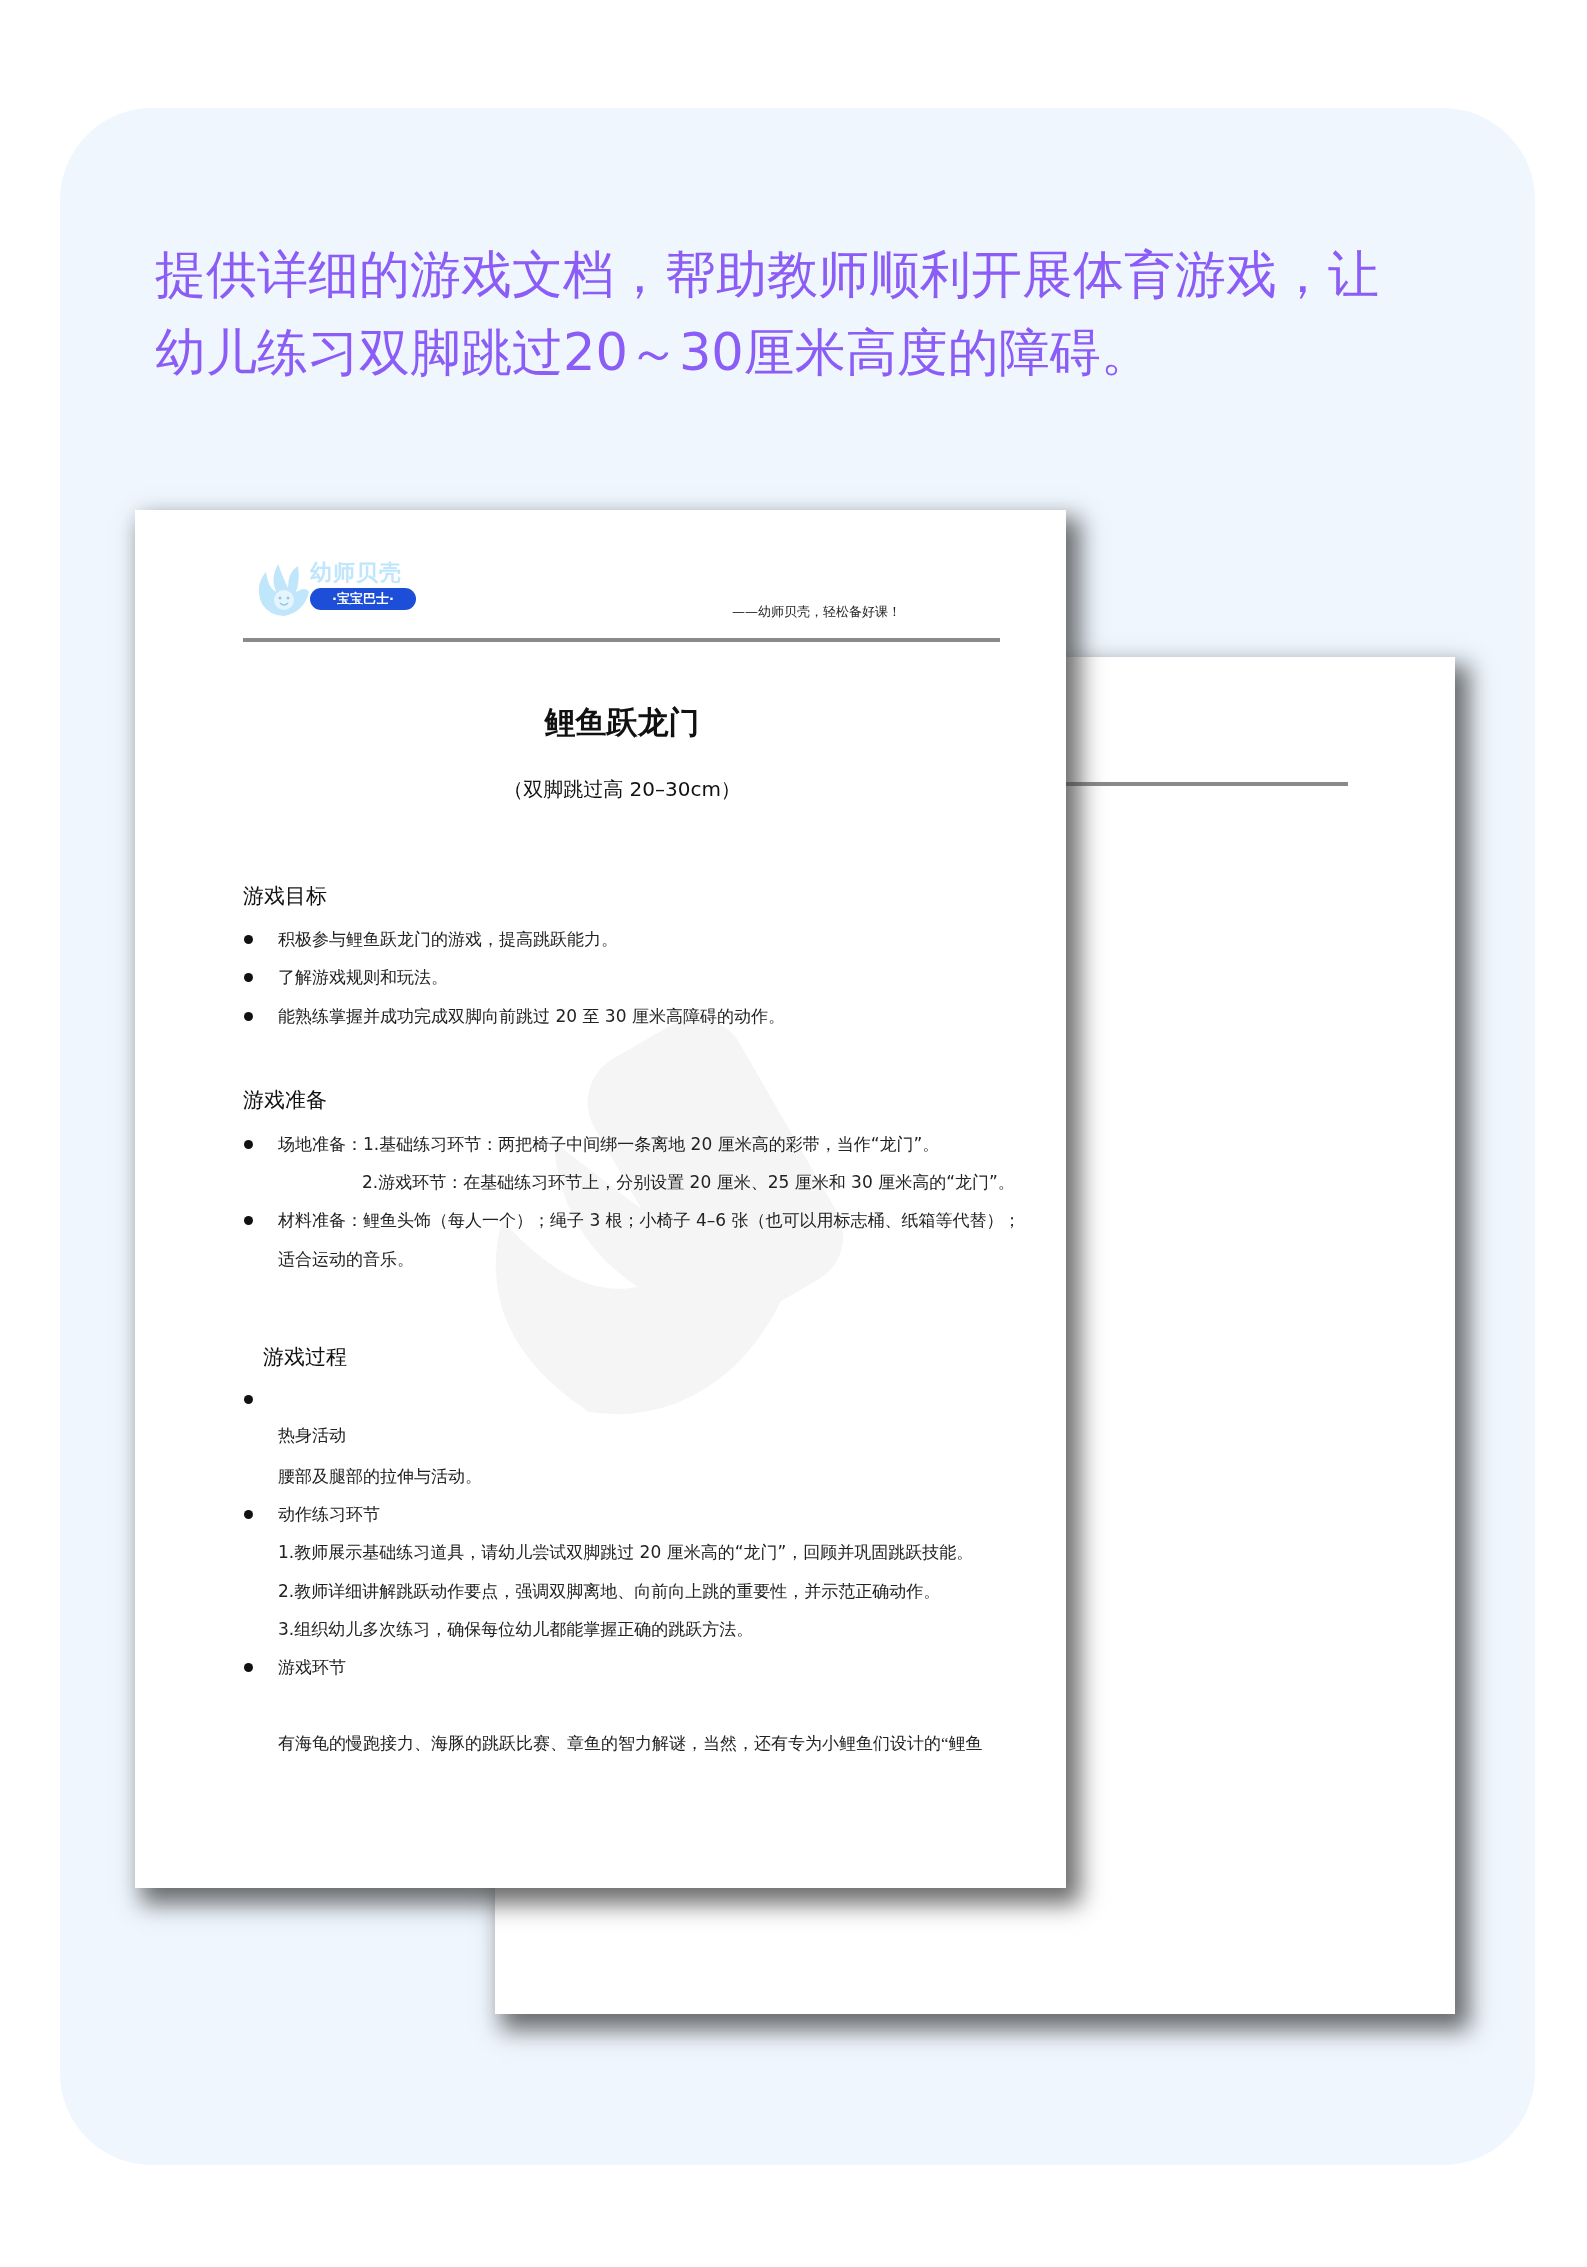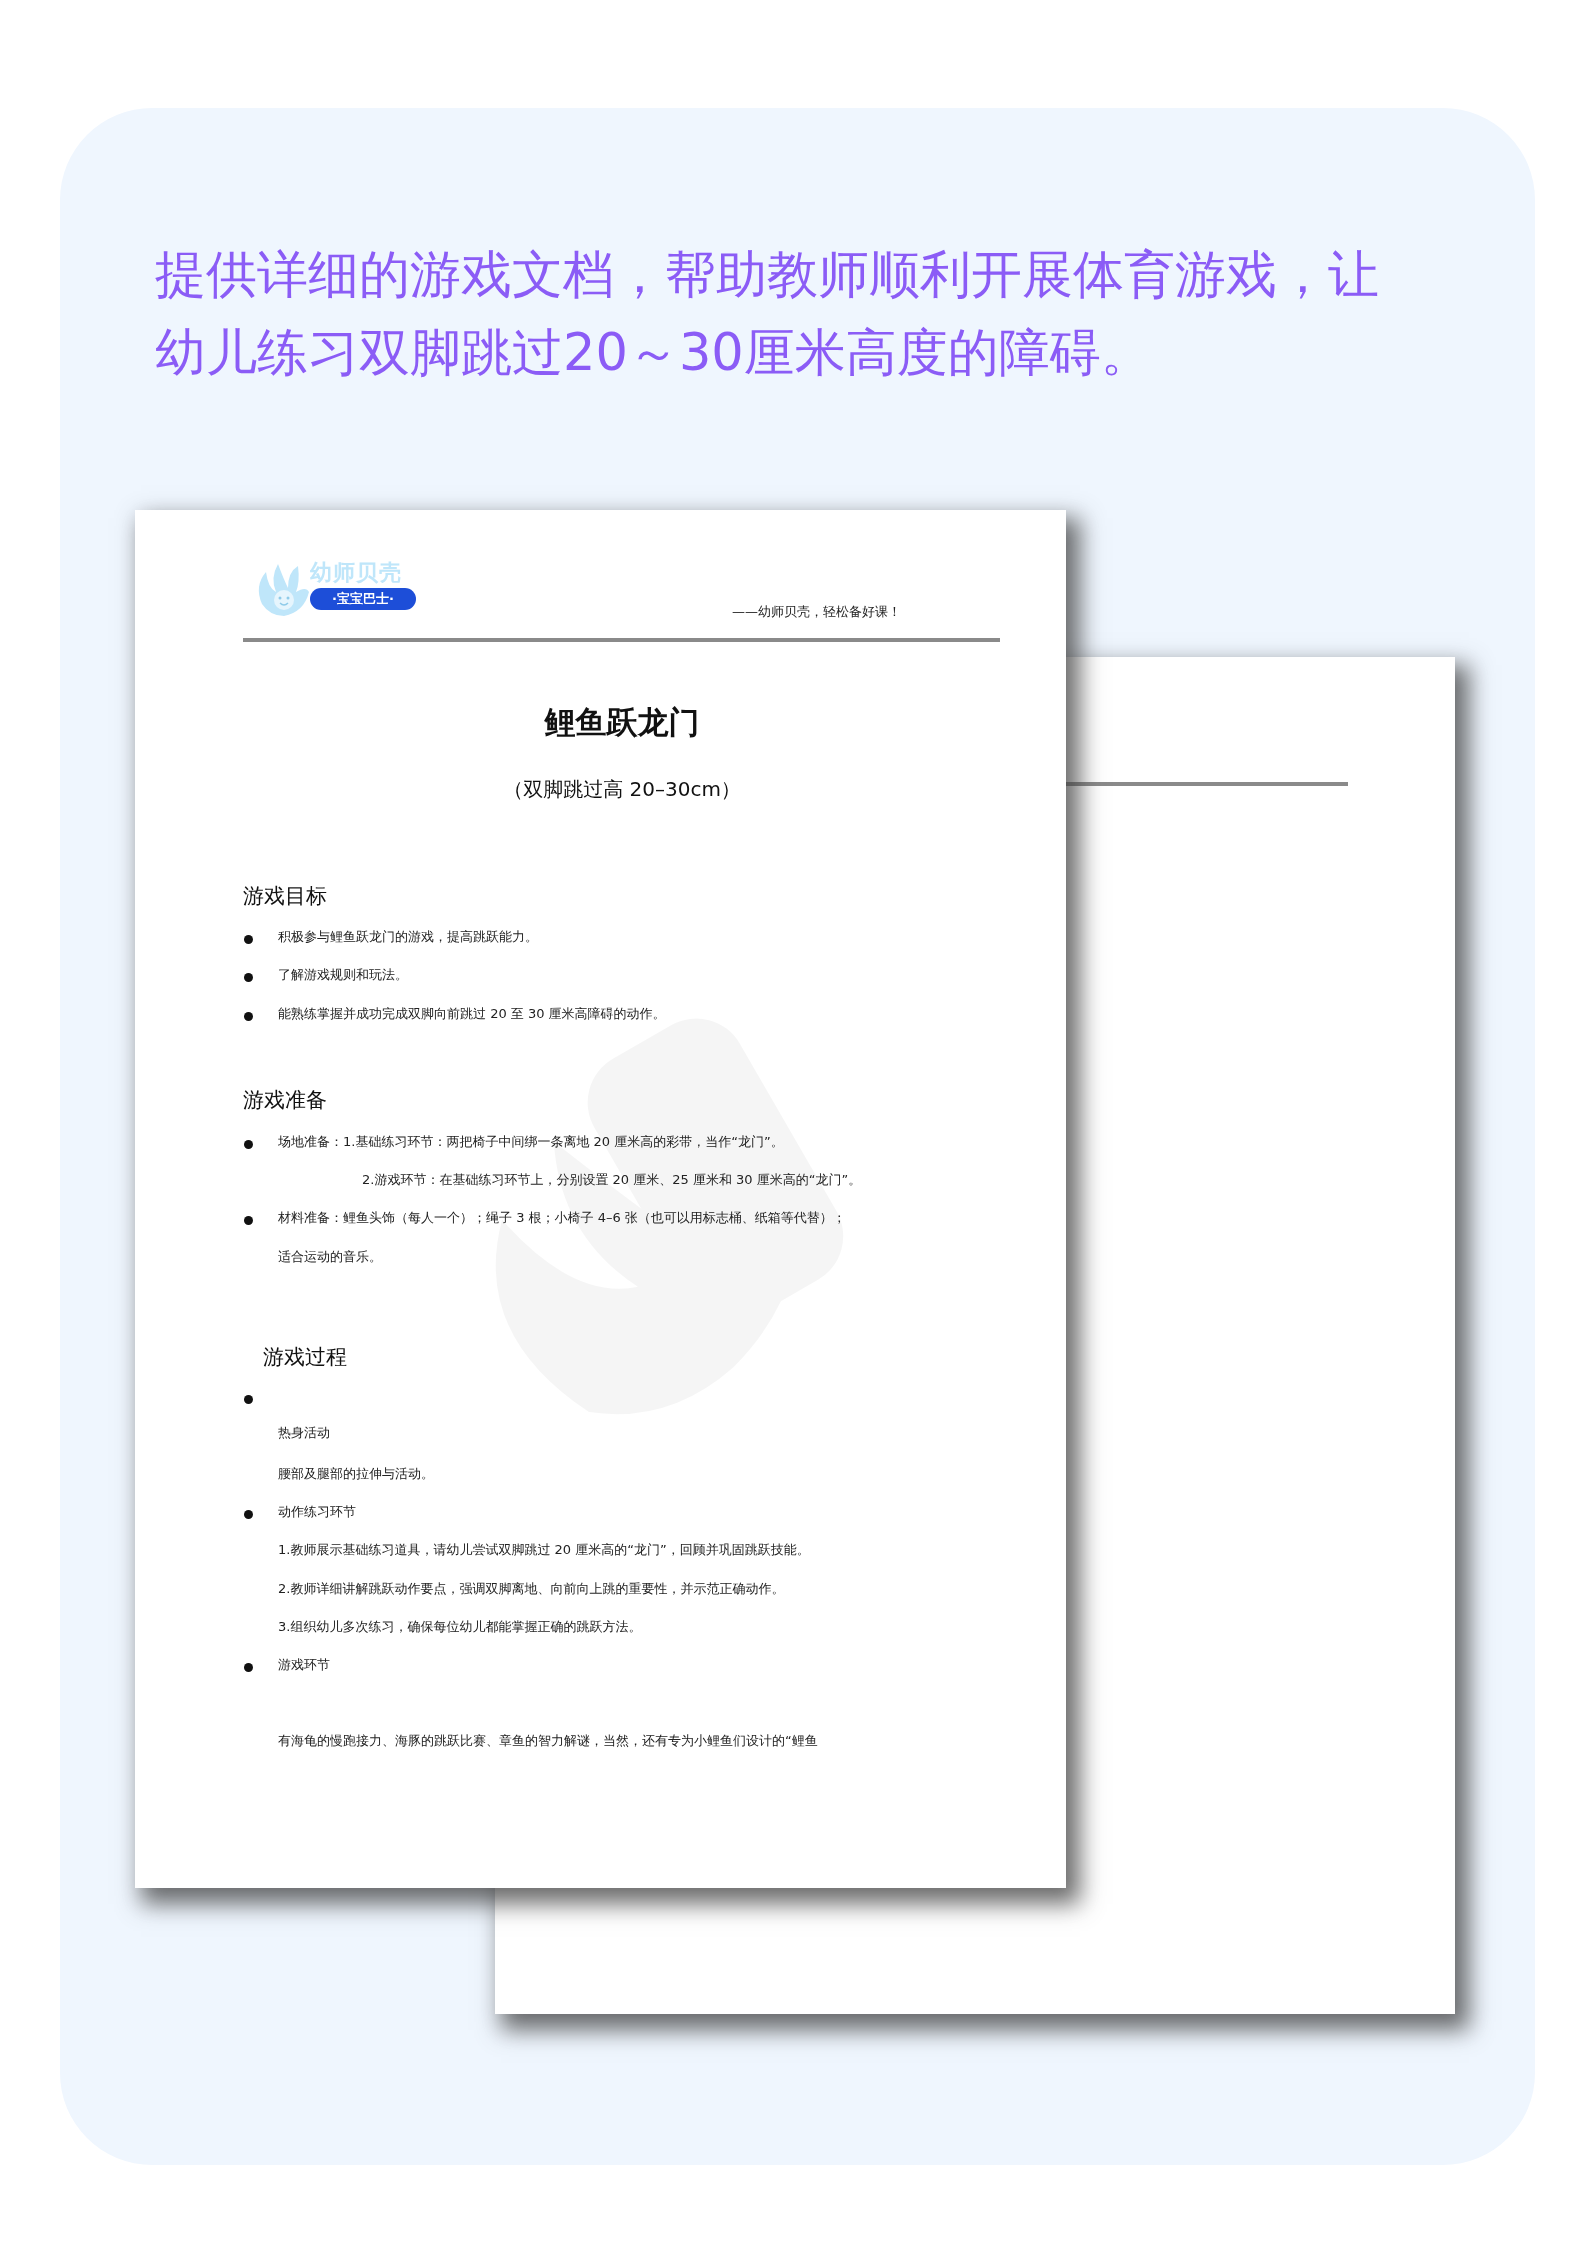--- a/index.html
+++ b/index.html
@@ -18,21 +18,21 @@
     }
     .headline div { white-space: nowrap; }
 
     .page {
       position: absolute; background: #ffffff; overflow: hidden;
       box-shadow: 10px 10px 0 0 rgba(90,90,90,0.0), 10px 12px 22px 4px rgba(60,60,60,0.75);
     }
     .page.back  { left: 495px; top: 657px; width: 960px; height: 1357px; }
     .page.front { left: 135px; top: 510px; width: 931px; height: 1378px; }
 
-    .doc-text { position: absolute; color: #222; white-space: nowrap; font-size: 13px; }
+    .doc-text { position: absolute; color: #222; white-space: nowrap; font-size: 17px; }
     .doc-h { position: absolute; color: #111; font-size: 21px; white-space: nowrap; }
     .bullet-dot {
       position: absolute; width: 9px; height: 9px; border-radius: 50%; background: #111;
     }
     .rule { position: absolute; height: 4px; background: #8a8a8a; }
 
     .logo { position: absolute; left: 123px; top: 48px; width: 170px; height: 60px; }
     .logo-text-top {
       position: absolute; left: 52px; top: 0; font-size: 22px; font-weight: bold;
       color: #bfe6fa; letter-spacing: 1px; white-space: nowrap;
@@ -117,14 +117,14 @@
   <div class="doc-text" style="left:143px; top:955px;">腰部及腿部的拉伸与活动。</div>
 
   <div class="bullet-dot" style="left:109px; top:1000px;"></div>
   <div class="doc-text" style="left:143px; top:993px;">动作练习环节</div>
   <div class="doc-text" style="left:143px; top:1031px;">1.教师展示基础练习道具，请幼儿尝试双脚跳过 20 厘米高的“龙门”，回顾并巩固跳跃技能。</div>
   <div class="doc-text" style="left:143px; top:1070px;">2.教师详细讲解跳跃动作要点，强调双脚离地、向前向上跳的重要性，并示范正确动作。</div>
   <div class="doc-text" style="left:143px; top:1108px;">3.组织幼儿多次练习，确保每位幼儿都能掌握正确的跳跃方法。</div>
 
   <div class="bullet-dot" style="left:109px; top:1153px;"></div>
   <div class="doc-text" style="left:143px; top:1146px;">游戏环节</div>
-  <div class="doc-text" style="left:143px; top:1222px;">有海龟的慢跑接力、海豚的跳跃比赛、章鱼的智力解谜，当然，还有专为小鲤鱼们设计的“鲤鱼</div>
+  <div class="doc-text" style="left:143px; top:1222px;font-family:Liberation Serif, serif;">有海龟的慢跑接力、海豚的跳跃比赛、章鱼的智力解谜，当然，还有专为小鲤鱼们设计的“鲤鱼</div>
 </div>
 
 </body></html>

